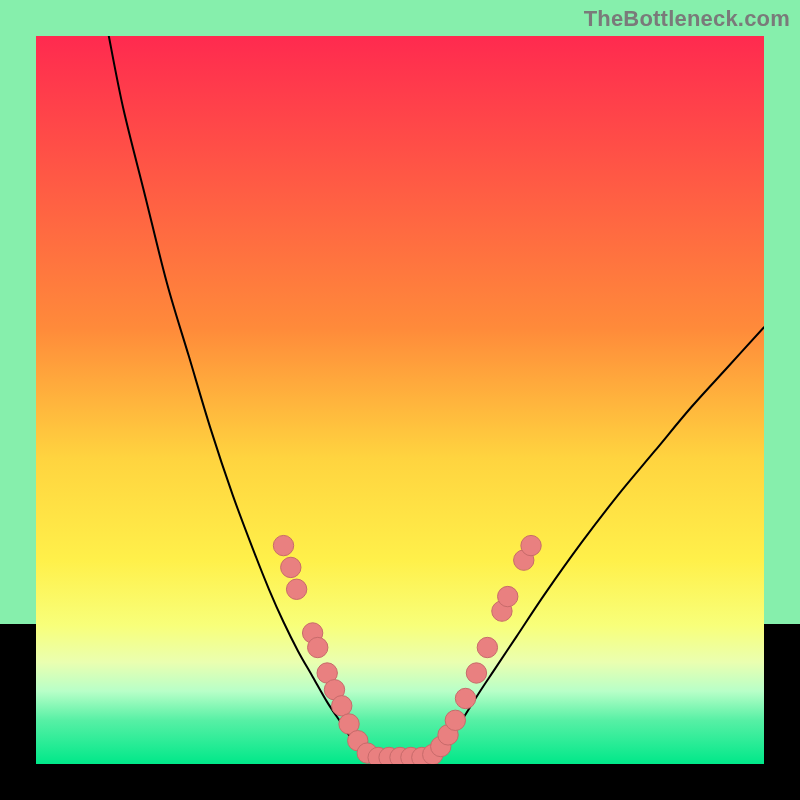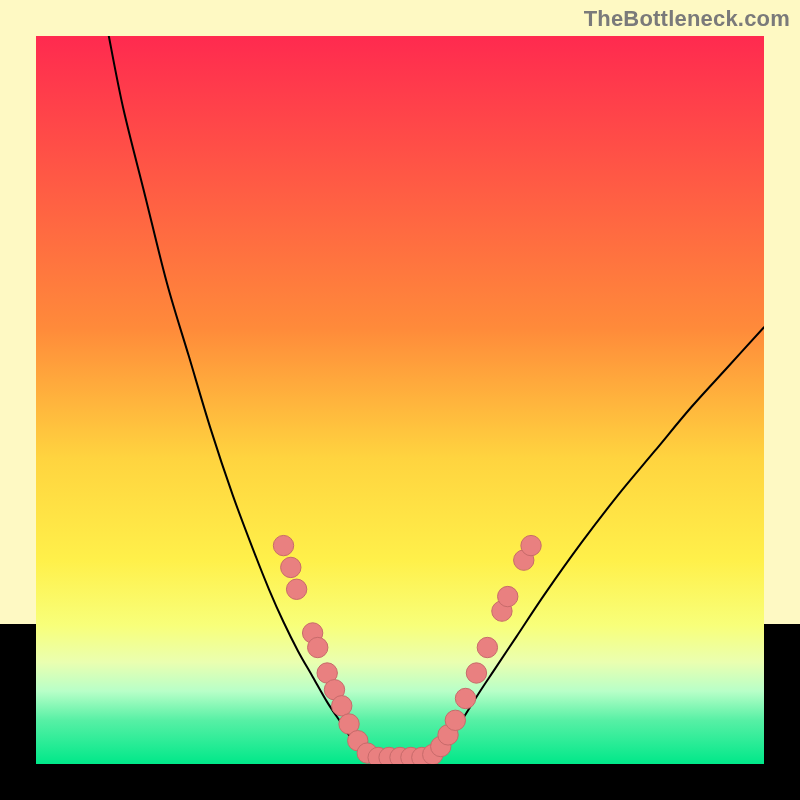--- a/index.html
+++ b/index.html
@@ -7,21 +7,21 @@
     padding: 0;
     width: 800px;
     height: 800px;
     background: #000;
     overflow: hidden;
   }
   .container {
     position: relative;
     width: 800px;
     height: 624px;
-    background: #fef9c3;
+    background: #86efac;
   }
   .watermark {
     position: absolute;
     top: 6px;
     right: 10px;
     font-family: Arial, Helvetica, sans-serif;
     font-size: 22px;
     font-weight: 600;
     color: #7a7a7a;
     letter-spacing: 0.2px;

